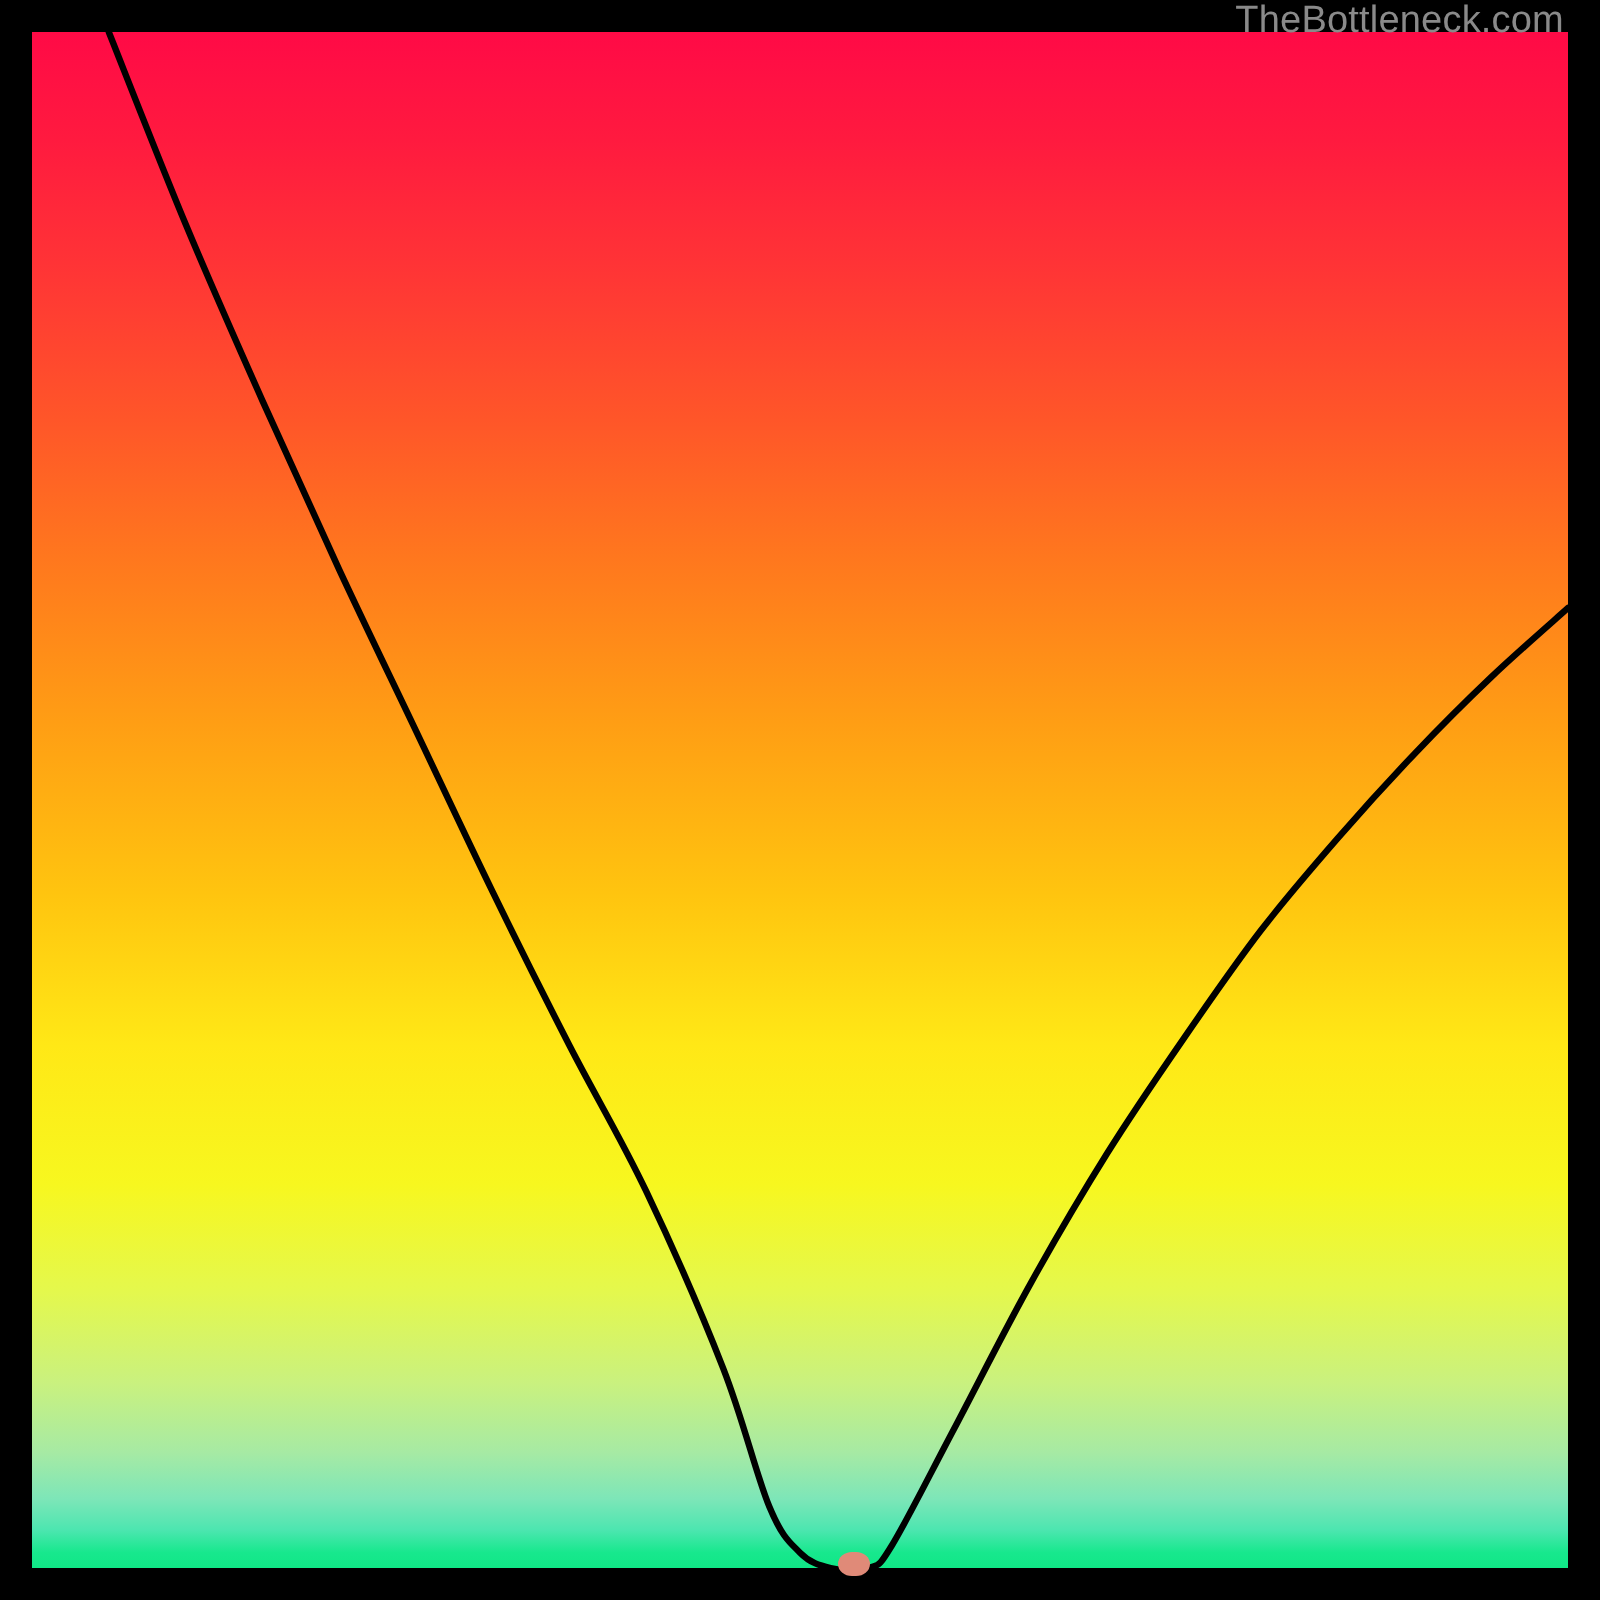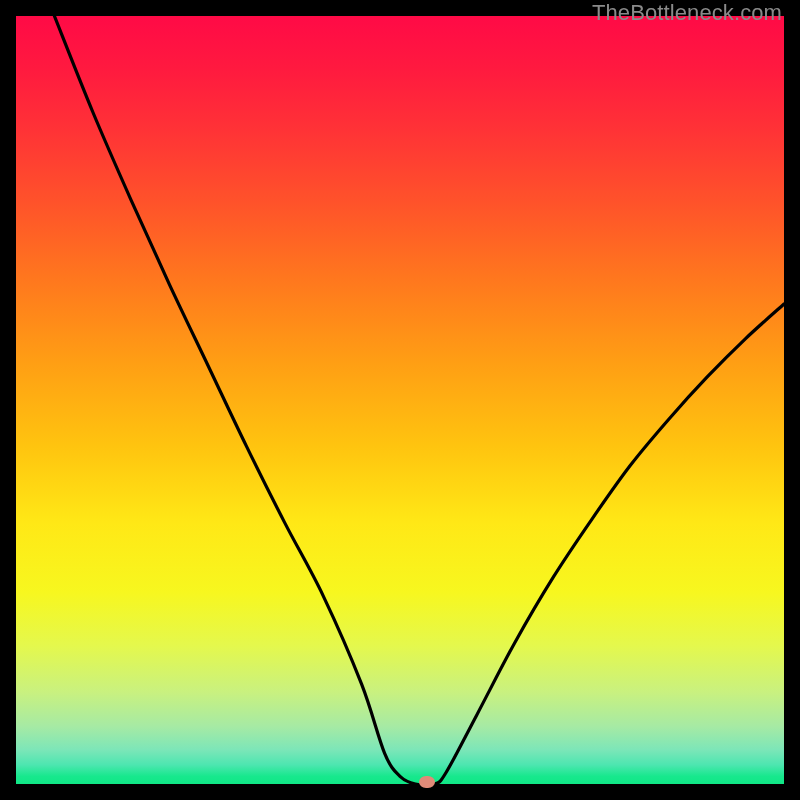--- a/index.html
+++ b/index.html
@@ -63,21 +63,21 @@
     width: 16px;
     height: 12px;
     border-radius: 7px / 6px;
     background: #e08a78;
   }
   .watermark {
     position: absolute;
     top: 0px;
     right: 18px;
     color: #8a8a8a;
-    font-size: 22px;
+    font-size: 19px;
     letter-spacing: 0.1px;
     user-select: none;
   }
 </style>
 </head>
 <body>
 
 <div class="stage">
 
   <div class="plot">

